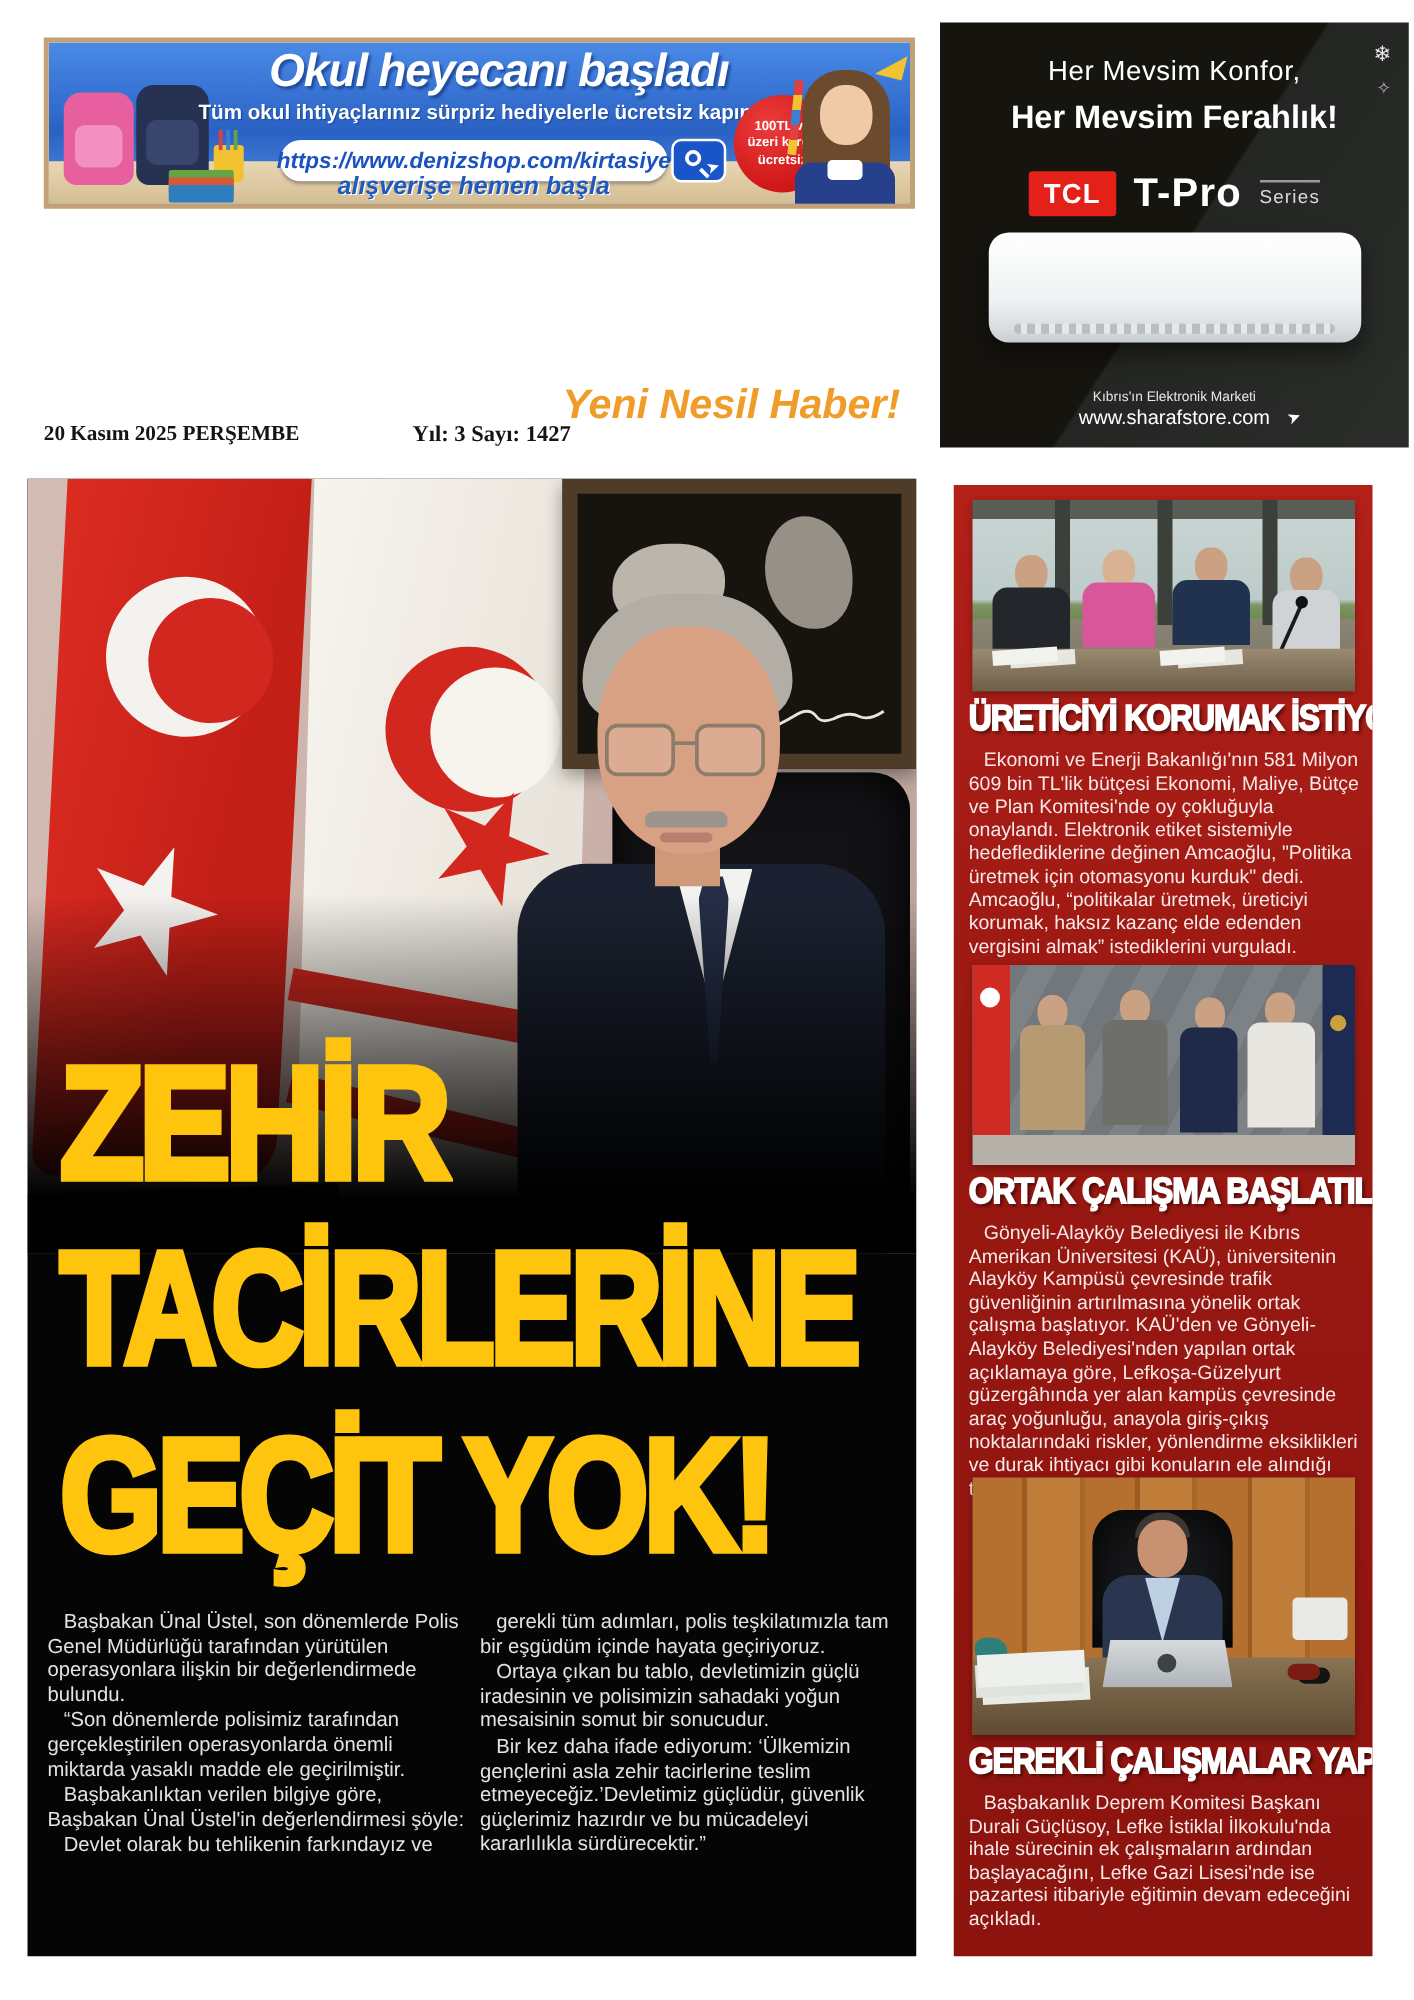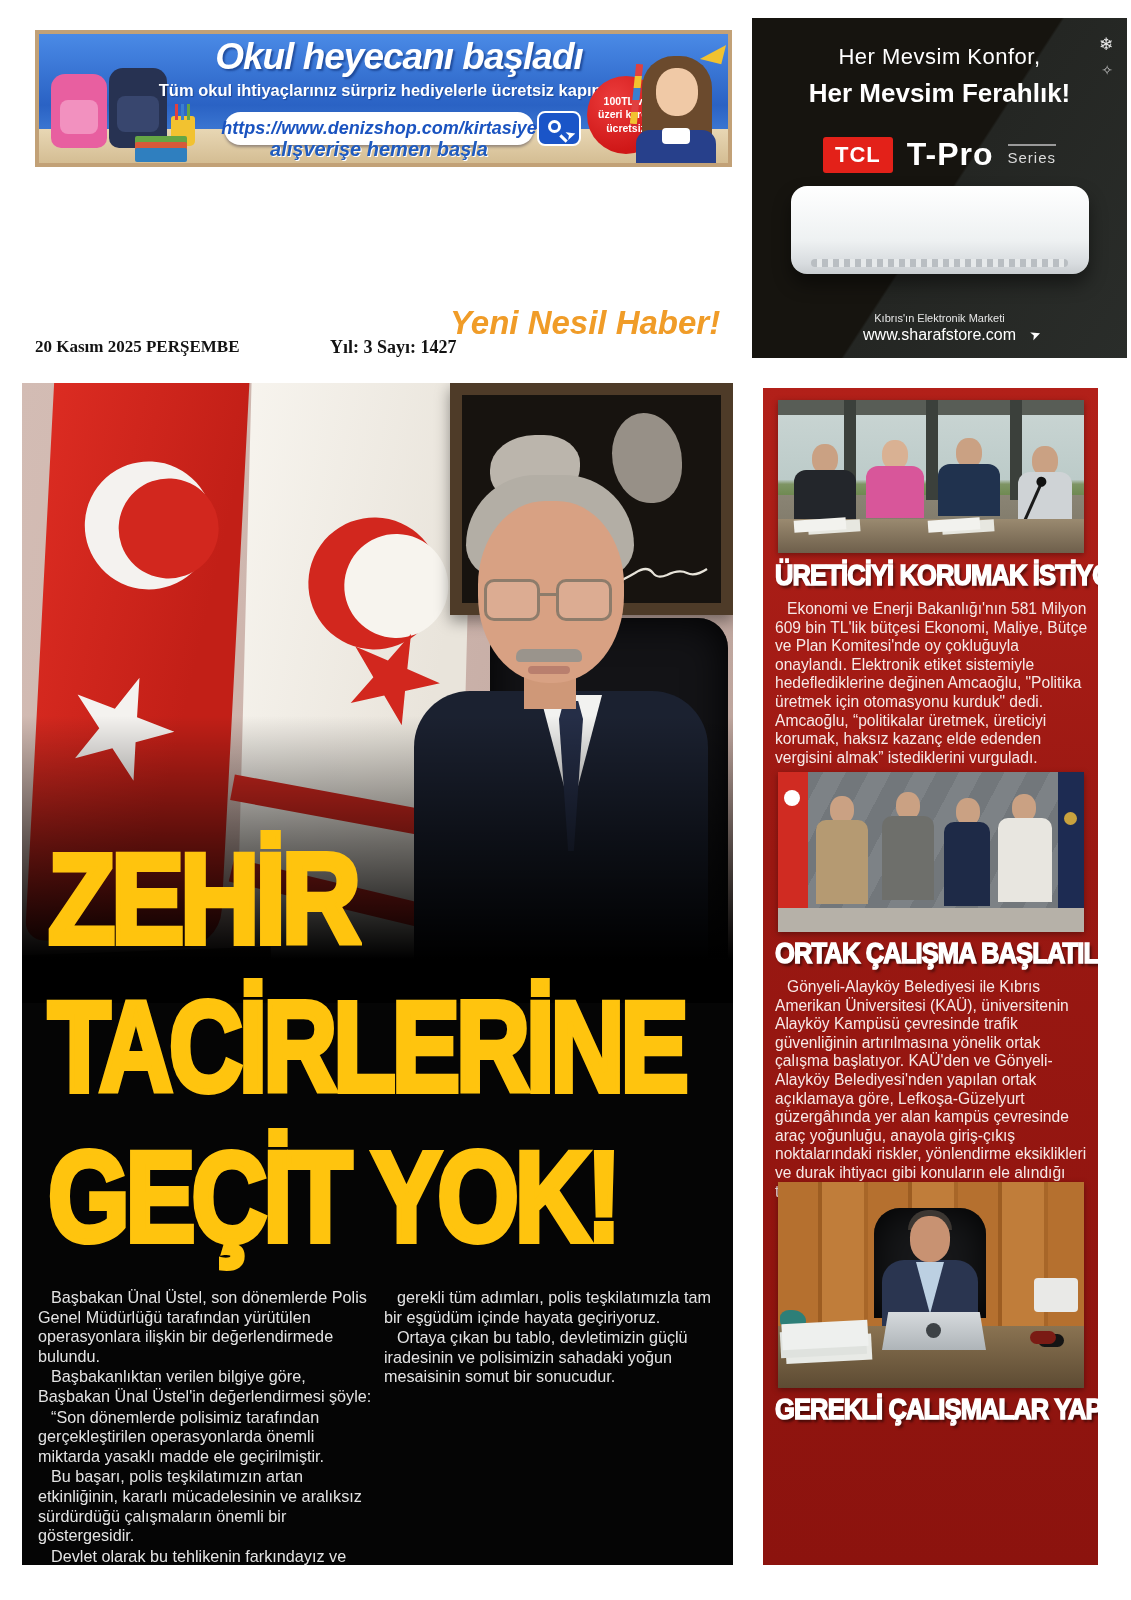--- a/index.html
+++ b/index.html
@@ -270,28 +270,28 @@
       <div class="p-must"></div>
       <div class="p-mouth"></div>
       <div class="mp-desk"></div>
       <div class="mp-fade"></div>
     </div>
     <div class="hl hl1">ZEHİR</div>
     <div class="hl hl2">TACİRLERİNE</div>
     <div class="hl hl3">GEÇİT YOK!</div>
     <div class="col col1">
       <p>Başbakan Ünal Üstel, son dönemlerde Polis Genel Müdürlüğü tarafından yürütülen operasyonlara ilişkin bir değerlendirmede bulundu.</p>
+      <p>“Son dönemlerde polisimiz tarafından gerçekleştirilen operasyonlarda önemli miktarda yasaklı madde ele geçirilmiştir.</p>
       <p>Başbakanlıktan verilen bilgiye göre, Başbakan Ünal Üstel'in değerlendirmesi şöyle:</p>
-      <p>“Son dönemlerde polisimiz tarafından gerçekleştirilen operasyonlarda önemli miktarda yasaklı madde ele geçirilmiştir.</p>
-      <p>Bu başarı, polis teşkilatımızın artan etkinliğinin, kararlı mücadelesinin ve aralıksız sürdürdüğü çalışmaların önemli bir göstergesidir.</p>
       <p>Devlet olarak bu tehlikenin farkındayız ve</p>
     </div>
     <div class="col col2">
       <p>gerekli tüm adımları, polis teşkilatımızla tam bir eşgüdüm içinde hayata geçiriyoruz.</p>
       <p>Ortaya çıkan bu tablo, devletimizin güçlü iradesinin ve polisimizin sahadaki yoğun mesaisinin somut bir sonucudur.</p>
+      <p>Bir kez daha ifade ediyorum: ‘Ülkemizin gençlerini asla zehir tacirlerine teslim etmeyeceğiz.’Devletimiz güçlüdür, güvenlik güçlerimiz hazırdır ve bu mücadeleyi kararlılıkla sürdürecektir.”</p>
     </div>
   </div>
 
   <div class="sidebar">
 
     <div class="sb-photo ph1">
       <div class="mull" style="left:66px"></div>
       <div class="mull" style="left:148px"></div>
       <div class="mull" style="left:232px"></div>
       <div class="fig-head" style="left:34px;top:44px"></div>
@@ -338,15 +338,18 @@
       <div class="head"></div>
       <div class="printer"></div>
       <div class="deskfront"></div>
       <div class="plant"></div>
       <div class="papersL"></div>
       <div class="laptop"></div>
       <div class="hp"></div>
       <div class="mouse"></div>
     </div>
     <div class="sb-h" style="top:1006px">GEREKLİ ÇALIŞMALAR YAPILACAK</div>
+    <div class="sb-b" style="top:1046px">
+      <p>Başbakanlık Deprem Komitesi Başkanı Durali Güçlüsoy, Lefke İstiklal İlkokulu'nda ihale sürecinin ek çalışmaların ardından başlayacağını, Lefke Gazi Lisesi'nde ise pazartesi itibariyle eğitimin devam edeceğini açıkladı.</p>
+    </div>
 
   </div>
 </div>
 
 </body></html>

